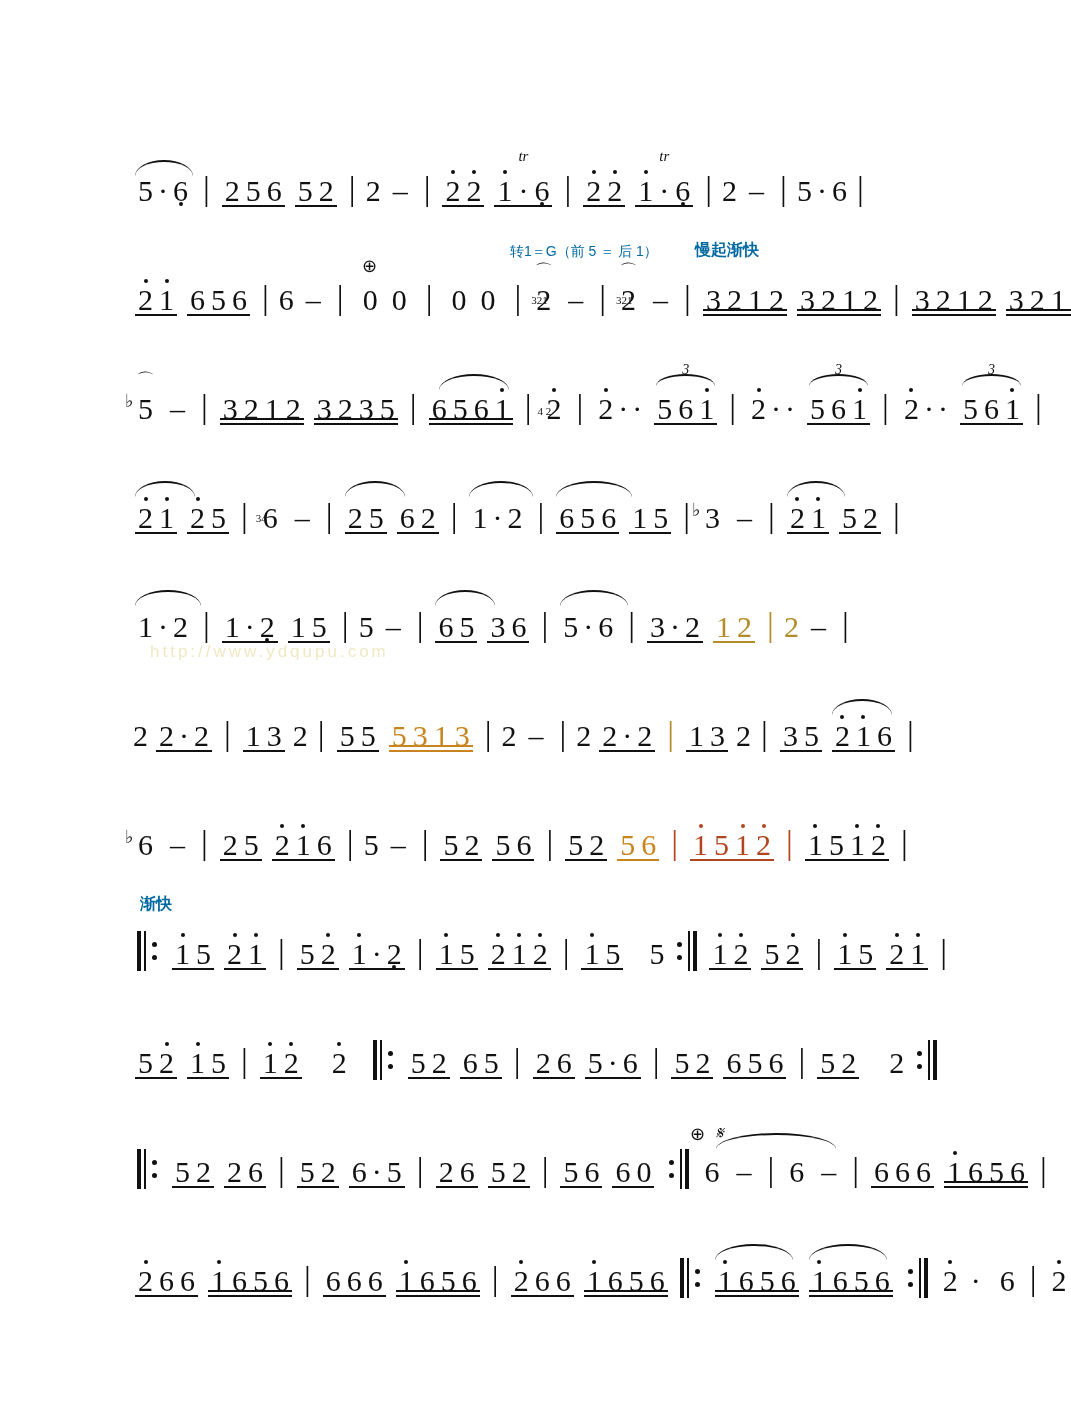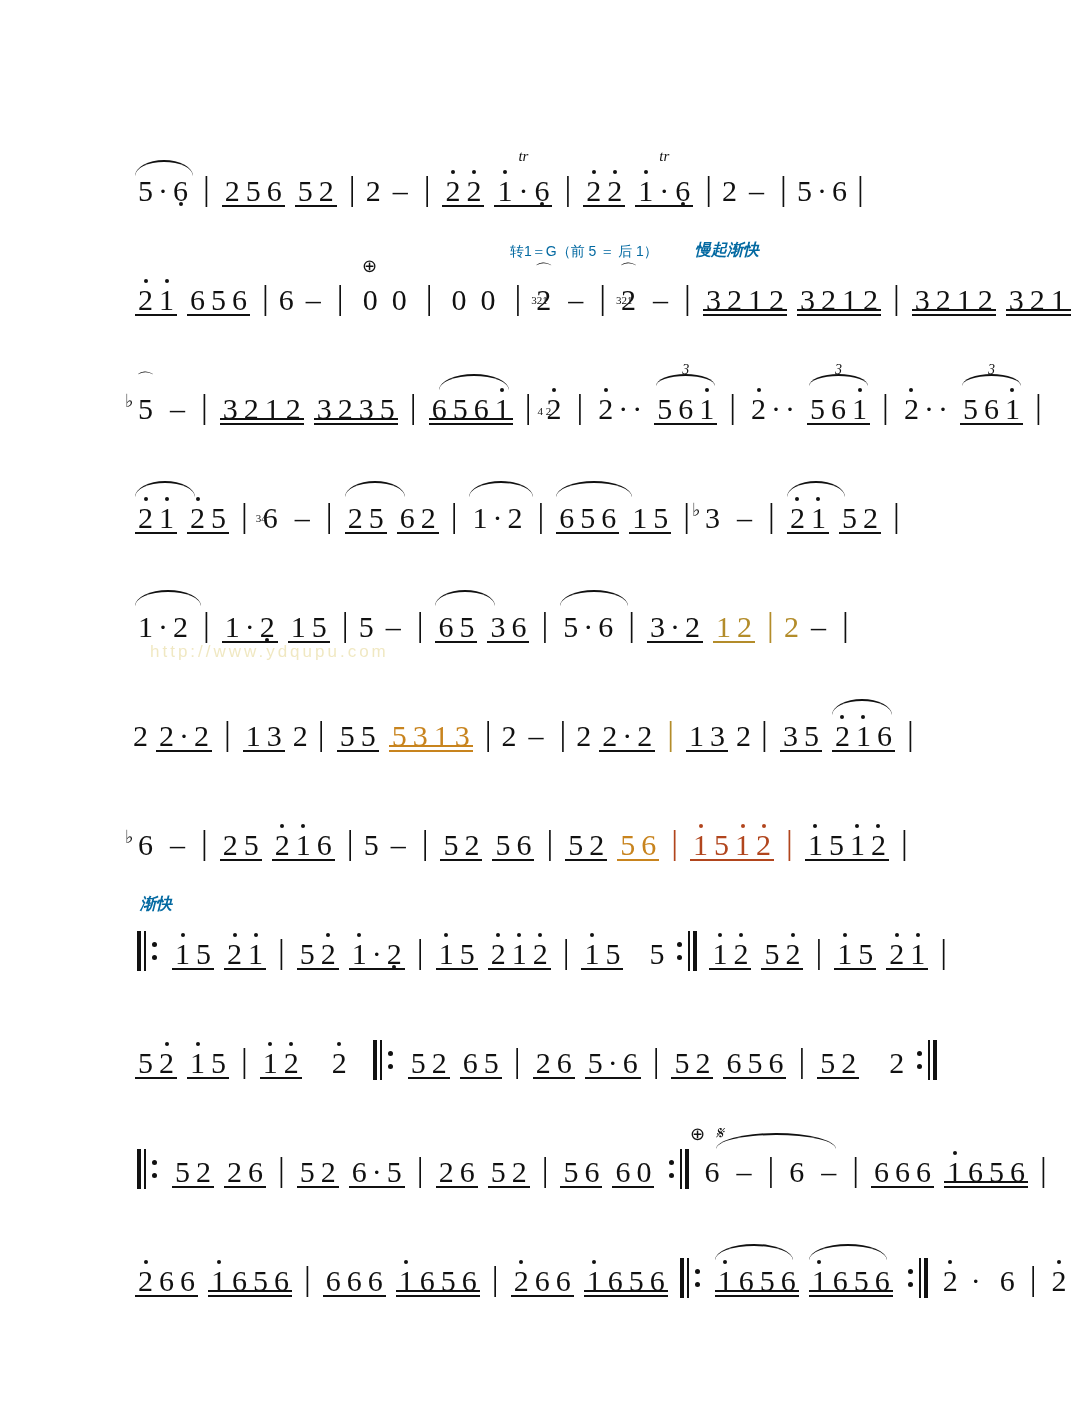--- a/index.html
+++ b/index.html
@@ -77,21 +77,20 @@
   .annot {
     position: absolute;
     bottom: 0;
     font-family: "Liberation Sans", sans-serif;
     font-size: 15px;
     color: #0369a1;
     white-space: nowrap;
   }
   .annot.cn {
     font-weight: bold;
-    font-style: italic;
     font-size: 16px;
   }
   .annot.small {
     font-size: 14px;
     font-weight: normal;
     font-style: normal;
   }
 
   
   .grp {

